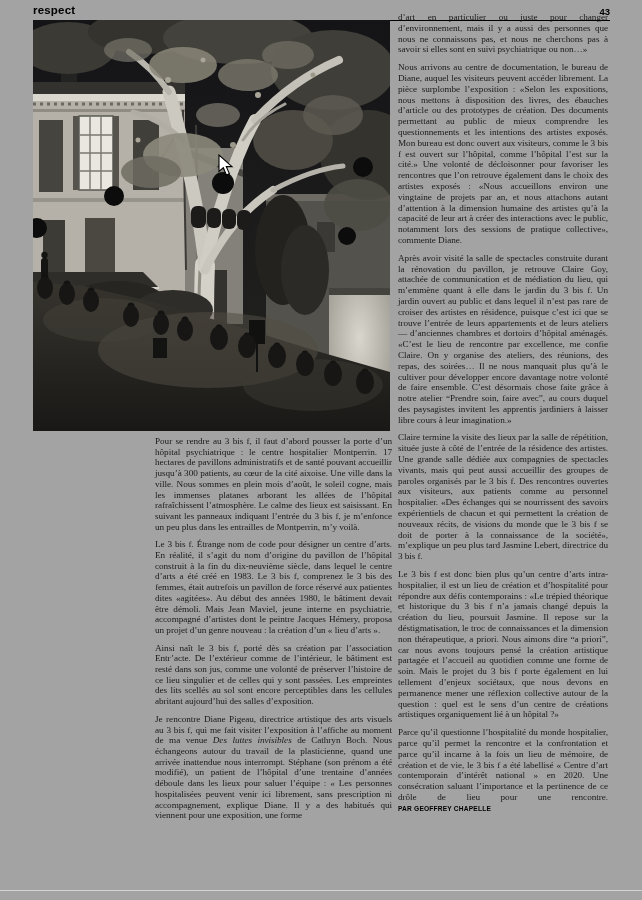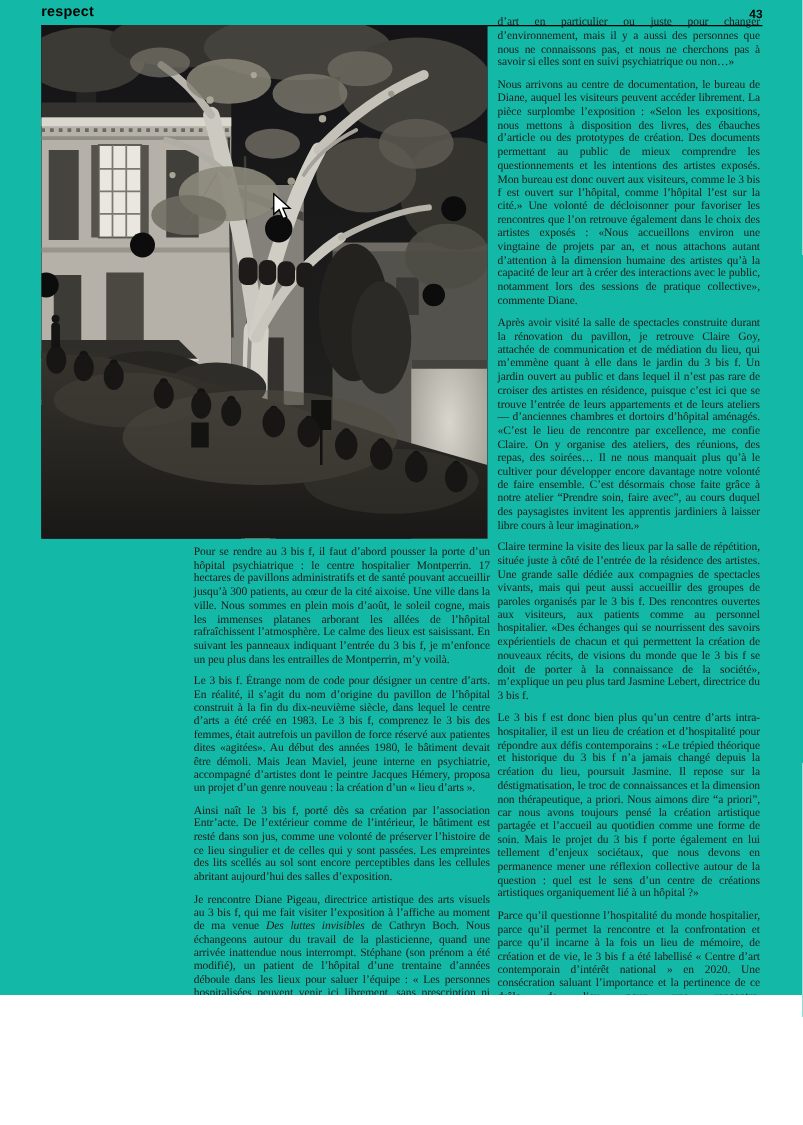--- a/index.html
+++ b/index.html
@@ -1,16 +1,16 @@
 <!DOCTYPE html>
 <html lang="fr"><head>
 <meta charset="utf-8">
 <style>
   html,body{margin:0;padding:0;background:#ffffff;}
-  .page{position:relative;width:642px;height:796px;background:#14b8a6;overflow:hidden;
+  .page{position:relative;width:642px;height:900px;background:#a3a3a3;overflow:hidden;
         font-family:"Liberation Serif", serif;color:#1a1a1a;}
 
   
   .header{position:absolute;left:33px;top:5px;width:577px;display:flex;
           justify-content:space-between;align-items:flex-end;
           border-bottom:1.6px solid #000;padding-bottom:3px;}
   .mag-title{font-family:"Liberation Sans", sans-serif;font-weight:800;
              font-size:11.5px;line-height:1;letter-spacing:.2px;color:#000;}
   .page-num{font-family:"Liberation Sans", sans-serif;font-weight:800;
             font-size:9.5px;line-height:1;color:#000;}

